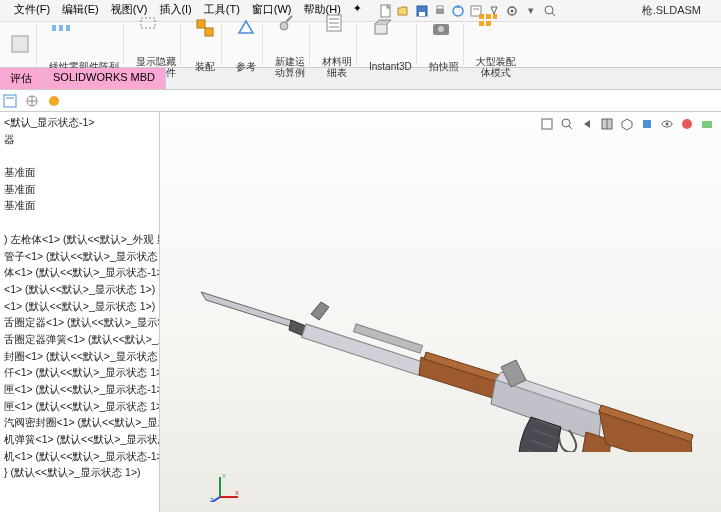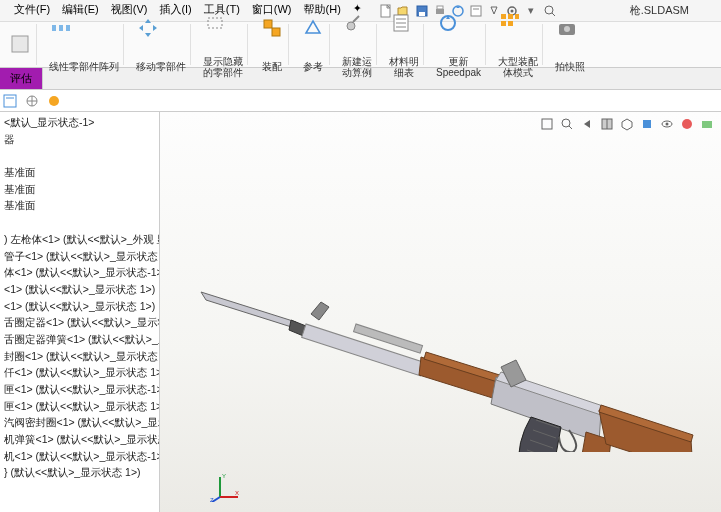--- a/index.html
+++ b/index.html
@@ -1,28 +1,28 @@
 <!DOCTYPE html>
 <html><head>
 <meta charset="utf-8">
 <style>
 * { margin: 0; padding: 0; box-sizing: border-box; }
 body { font-family: "Microsoft YaHei", sans-serif; font-size: 11px; background: #fff; width: 721px; height: 512px; overflow: hidden; position: relative; }
 .menubar { display: flex; height: 22px; background: #f5f5f5; border-bottom: 1px solid #ddd; padding-left: 8px; }
 .menubar span { padding: 2px 6px; cursor: default; }
 .qat { display: flex; align-items: center; gap: 2px; margin-left: 10px; }
 .qat-icon { width: 16px; height: 16px; display: flex; align-items: center; justify-content: center; }
-.doc-title { position: absolute; right: 32px; top: 3px; font-size: 11px; color: #333; }
+.doc-title { position: absolute; right: 20px; top: 3px; font-size: 11px; color: #333; }
 .ribbon { display: flex; align-items: stretch; height: 46px; background: #fafafa; border-bottom: 1px solid #ccc; padding: 2px 4px; gap: 8px; }
 .ribbon-group { display: flex; flex-direction: column; justify-content: center; padding: 0 4px; border-right: 1px solid #e0e0e0; gap: 20px; }
 .ribbon-group:last-child { border-right: none; }
 .ribbon-icon { width: 24px; height: 24px; margin-bottom: 2px; display: flex; align-items: center; justify-content: center; }
 .ribbon-label { font-size: 10px; color: #333; text-align: center; line-height: 1.1; white-space: nowrap; }
 .tabs { display: flex; height: 22px; background: #f0f0f0; border-bottom: 1px solid #ccc; }
-.tab { padding: 3px 10px; border-right: 1px solid #ccc; background: #a21caf; font-size: 11px; cursor: default; }
+.tab { padding: 3px 10px; border-right: 1px solid #ccc; background: #f9a8d4; font-size: 11px; cursor: default; }
 .panel-tabs { display: flex; height: 22px; background: #fff; border-bottom: 1px solid #ccc; padding-left: 2px; gap: 6px; align-items: center; }
 .panel-tab-icon { width: 16px; height: 16px; display: flex; align-items: center; justify-content: center; }
 .main { display: flex; height: 400px; }
 .tree-panel { width: 160px; border-right: 1px solid #ccc; overflow: hidden; font-size: 10.5px; padding: 2px; background: #fff; }
 .tree-item { white-space: nowrap; padding: 1px 2px; line-height: 1.4; color: #222; }
 .viewport { flex: 1; position: relative; background: linear-gradient(to bottom, #fdfdfd 0%, #f5f5f2 60%, #ebeae5 100%); }
 .view-toolbar { position: absolute; top: 4px; right: 6px; display: flex; gap: 4px; z-index: 10; }
 .vt-icon { width: 16px; height: 16px; display: flex; align-items: center; justify-content: center; }
 .origin-axis { position: absolute; bottom: 10px; left: 50px; width: 30px; height: 30px; z-index: 5; }
 svg { display: block; }
@@ -112,28 +112,20 @@
           <rect x="2" y="8" width="4" height="6" fill="#7fb8e8"></rect>
           <rect x="9" y="8" width="4" height="6" fill="#7fb8e8"></rect>
           <rect x="16" y="8" width="4" height="6" fill="#7fb8e8"></rect>
         </svg>
       </div>
     <div class="ribbon-label">线性零部件阵列</div>
   </div>
   <div class="ribbon-group">
     <div class="ribbon-icon">
         <svg width="22" height="22">
-          <path d="M11 2 L14 6 L8 6 Z M11 20 L8 16 L14 16 Z M2 11 L6 8 L6 14 Z M20 11 L16 14 L16 8 Z" fill="#5a9fd4"></path>
-        </svg>
-      </div>
-    <div class="ribbon-label">移动零部件</div>
-  </div>
-  <div class="ribbon-group">
-    <div class="ribbon-icon">
-        <svg width="22" height="22">
           <rect x="4" y="6" width="14" height="10" fill="none" stroke="#888" stroke-dasharray="2"></rect>
         </svg>
       </div>
     <div class="ribbon-label" style="white-space:pre-line">显示隐藏
 的零部件</div>
   </div>
   <div class="ribbon-group">
     <div class="ribbon-icon">
         <svg width="22" height="22">
           <rect x="3" y="3" width="8" height="8" fill="#f5a623" stroke="#b07810"></rect>
@@ -168,53 +160,53 @@
           <line x1="6" y1="11" x2="16" y2="11" stroke="#888"></line>
           <line x1="6" y1="15" x2="16" y2="15" stroke="#888"></line>
         </svg>
       </div>
     <div class="ribbon-label" style="white-space:pre-line">材料明
 细表</div>
   </div>
   <div class="ribbon-group">
     <div class="ribbon-icon">
         <svg width="22" height="22">
-          <circle cx="11" cy="11" r="7" fill="none" stroke="#4a90d9" stroke-width="2"></circle>
-          <path d="M11 4 L13 7 L9 7 Z" fill="#4a90d9"></path>
-        </svg>
-      </div>
-    <div class="ribbon-label" style="white-space:pre-line">更新
-Speedpak</div>
+          <rect x="5" y="7" width="12" height="10" fill="#e8e8e8" stroke="#888"></rect>
+          <path d="M5 7 L9 3 L21 3 L17 7" fill="#ccc" stroke="#888"></path>
+        </svg>
+      </div>
+    <div class="ribbon-label">Instant3D</div>
+  </div>
+  <div class="ribbon-group">
+    <div class="ribbon-icon">
+        <svg width="22" height="22">
+          <rect x="3" y="7" width="16" height="11" fill="#888" rx="2"></rect>
+          <circle cx="11" cy="12" r="3" fill="#ccc"></circle>
+        </svg>
+      </div>
+    <div class="ribbon-label">拍快照</div>
   </div>
   <div class="ribbon-group">
     <div class="ribbon-icon">
         <svg width="22" height="22">
           <rect x="2" y="2" width="5" height="5" fill="#f5a623"></rect>
           <rect x="9" y="2" width="5" height="5" fill="#f5a623"></rect>
           <rect x="16" y="2" width="4" height="5" fill="#f5a623"></rect>
           <rect x="2" y="9" width="5" height="5" fill="#f5a623"></rect>
           <rect x="9" y="9" width="5" height="5" fill="#f5a623"></rect>
         </svg>
       </div>
     <div class="ribbon-label" style="white-space:pre-line">大型装配
 体模式</div>
   </div>
-  <div class="ribbon-group">
-    <div class="ribbon-icon">
-        <svg width="22" height="22">
-          <rect x="3" y="7" width="16" height="11" fill="#888" rx="2"></rect>
-          <circle cx="11" cy="12" r="3" fill="#ccc"></circle>
-        </svg>
-      </div>
-    <div class="ribbon-label">拍快照</div>
-  </div>
 </div>
 
 <div class="tabs">
   <div class="tab">评估</div>
+  <div class="tab">SOLIDWORKS MBD</div>
 </div>
 
 <div class="panel-tabs">
   <div class="panel-tab-icon">
       <svg width="14" height="14">
         <rect x="1" y="1" width="12" height="12" fill="#fff" stroke="#4a90d9"></rect>
         <line x1="3" y1="4" x2="11" y2="4" stroke="#4a90d9"></line>
       </svg>
     </div>
   <div class="panel-tab-icon">

